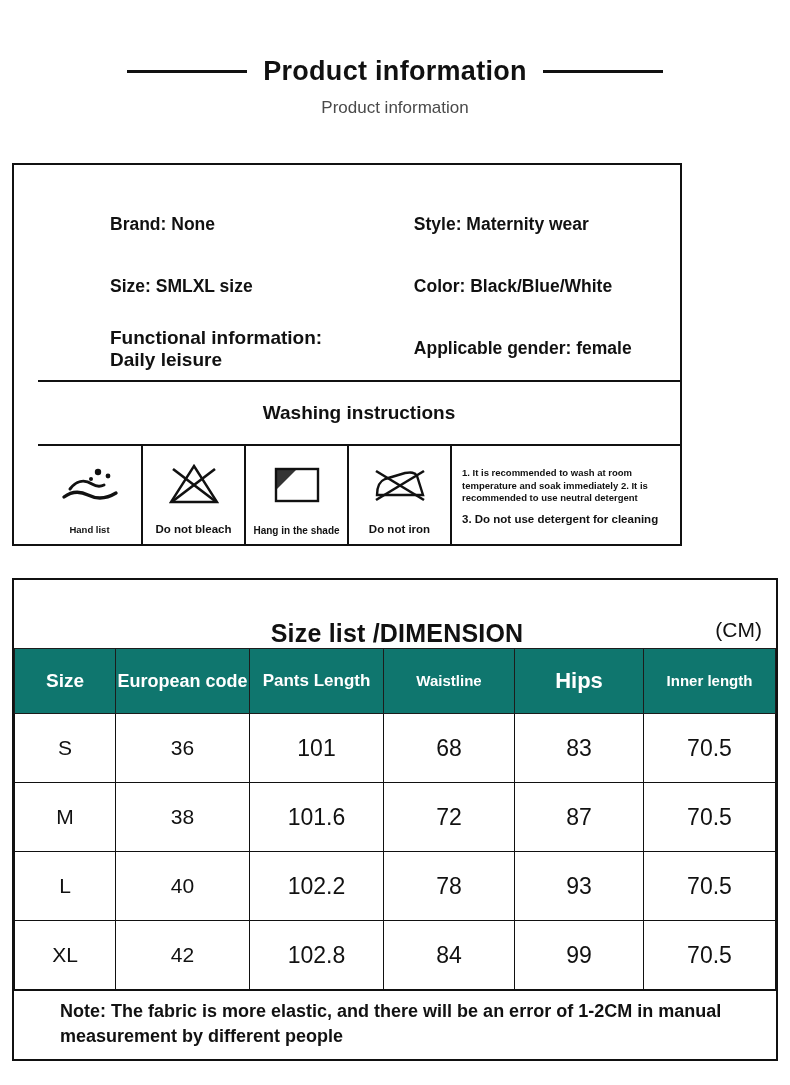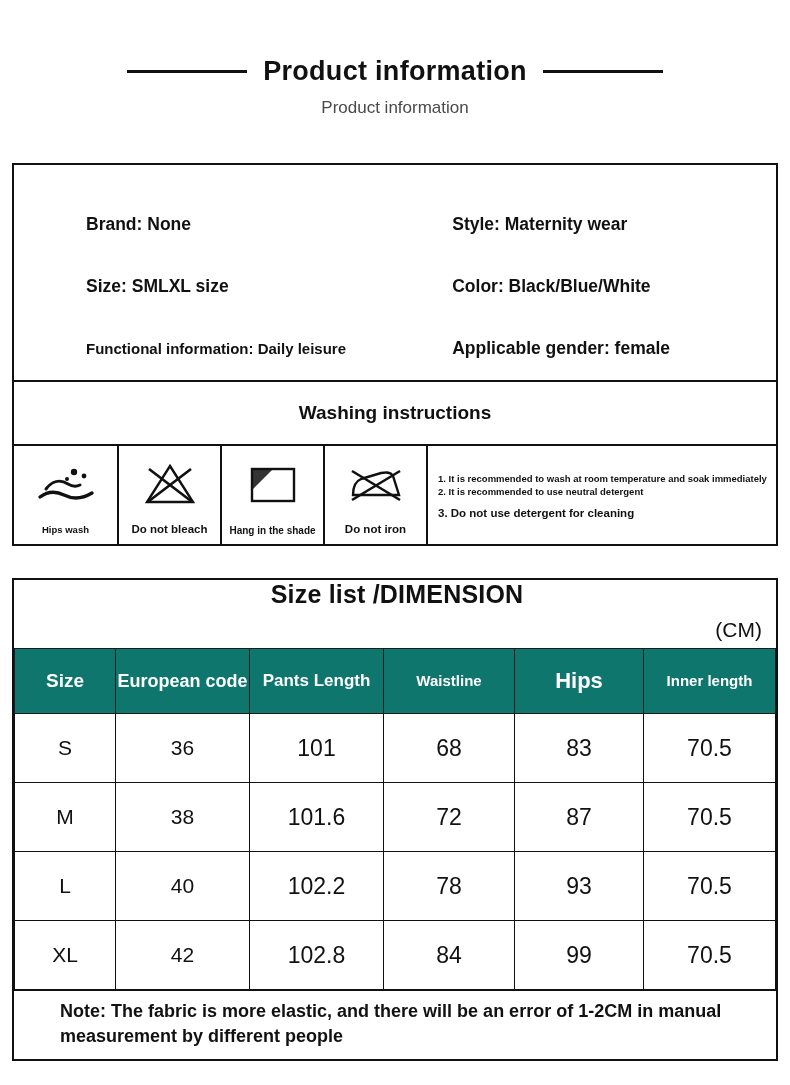--- a/index.html
+++ b/index.html
@@ -49,42 +49,43 @@
     text-align: center;
     font-size: 17px;
     color: #4a4a4a;
   }
 
   
   .info-box {
     position: absolute;
     left: 12px;
     top: 163px;
-    width: 766px;
+    width: 670px;
     border: 2px solid #111111;
     box-sizing: border-box;
     background: #fff;
+    padding-left: 24px;
   }
   .info-grid {
     height: 215px;
     padding: 28px 0 0 0;
     box-sizing: border-box;
     display: grid;
     grid-template-columns: 52% 48%;
     grid-template-rows: 1fr 1fr 1fr;
     align-items: center;
   }
   .info-cell {
     padding-left: 72px;
     font-weight: bold;
     font-size: 17.5px;
     color: #111;
   }
   .info-cell.right { padding-left: 42px; }
-  .info-cell.small { font-size: 15px; }
+  .info-cell.small { font-size: 19px; }
 
   
   .wash-header {
     border-top: 2px solid #111111;
     height: 62px;
     display: flex;
     align-items: center;
     justify-content: center;
     font-size: 19px;
     font-weight: bold;
@@ -149,21 +150,21 @@
     top: 578px;
     width: 766px;
     border: 2px solid #111111;
     box-sizing: border-box;
     background: #fff;
   }
   .size-title-row {
     height: 68px;
     position: relative;
     display: flex;
-    align-items: flex-start;
+    align-items: flex-end;
     justify-content: center;
     margin-left: 34px;
   }
   .size-title {
     font-size: 25px;
     font-weight: bold;
     color: #111;
     letter-spacing: 0.2px;
     padding-right: 30px;
   }
@@ -244,21 +245,21 @@
     <div class="wash-cell" style="width:105px">
       <div class="glyph">
         <svg width="64" height="42" viewBox="0 0 64 42">
           <circle cx="40" cy="7" r="3.2" fill="#111"></circle>
           <circle cx="50" cy="11" r="2.4" fill="#111"></circle>
           <circle cx="33" cy="14" r="2" fill="#111"></circle>
           <path d="M12 24 C18 16 26 14 34 19 C38 21.5 42 22 46 20" stroke="#111" stroke-width="3" fill="none" stroke-linecap="round"></path>
           <path d="M6 32 C14 26 22 26 30 30 C38 34 48 34 58 28" stroke="#111" stroke-width="3.4" fill="none" stroke-linecap="round"></path>
         </svg>
       </div>
-      <div class="cap thin">Hips wash</div>
+      <div class="cap thin">Hand list</div>
     </div>
 
     <div class="wash-cell" style="width:103px">
       <div class="glyph">
         <svg width="54" height="44" viewBox="0 0 54 44">
           <path d="M27 4 L50 40 L4 40 Z" stroke="#111" stroke-width="2.4" fill="none"></path>
           <line x1="6" y1="7" x2="48" y2="39" stroke="#111" stroke-width="2.6"></line>
           <line x1="48" y1="7" x2="6" y2="39" stroke="#111" stroke-width="2.6"></line>
         </svg>
       </div>

